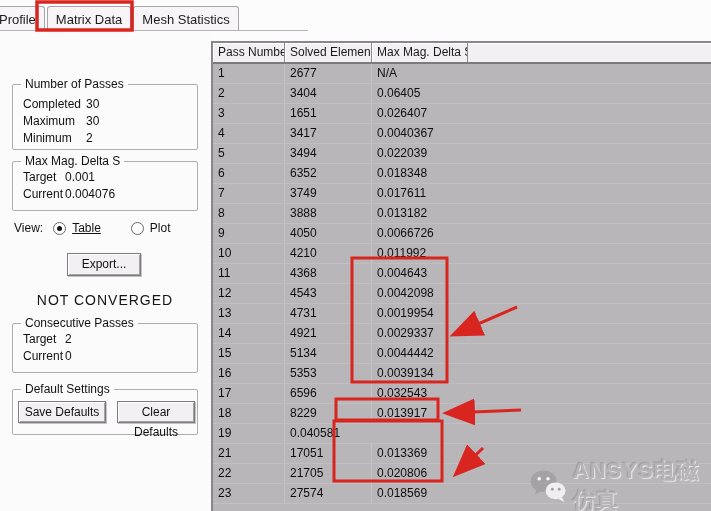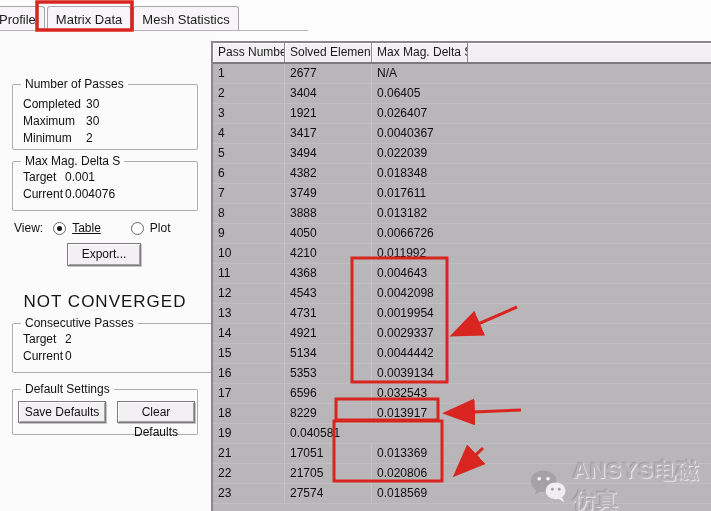--- a/index.html
+++ b/index.html
@@ -23,45 +23,45 @@
   
   .panel{position:absolute;left:0;top:31px;width:211px;bottom:0;background:#fcfbfc;}
   .groupbox{
     position:absolute;border:1px solid #b0adb0;border-radius:2px;
   }
   .groupbox .legend{
     position:absolute;top:-8px;left:8px;background:#fcfbfc;padding:0 4px;white-space:nowrap;
   }
   .g-passes{left:12px;top:53px;width:184px;height:64px;}
   .g-delta {left:12px;top:130px;width:184px;height:48px;}
-  .g-consec{left:12px;top:292px;width:184px;height:48px;padding-left:16px;}
+  .g-consec{left:12px;top:292px;width:184px;height:48px;}
   .g-def   {left:12px;top:358px;width:184px;height:44px;}
   .kvrow{position:absolute;left:10px;display:flex;}
   .kvrow .k{display:inline-block;}
   .g-passes .k{width:63px;}
   .g-delta .k,.g-consec .k{width:42px;}
   .viewrow{position:absolute;left:14px;top:190px;display:flex;align-items:center;}
   .radio{
     width:11px;height:11px;border:1px solid #6a676a;border-radius:50%;
     background:#fff;display:inline-block;position:relative;margin-right:6px;
   }
   .radio.sel::after{
     content:"";position:absolute;left:3px;top:3px;width:5px;height:5px;border-radius:50%;background:#151515;
   }
   .btn{
     position:absolute;background:#f2f0f2;border:1px solid #7e7b7e;
     box-shadow:inset 1px 1px 0 #ffffff,inset -1px -1px 0 #a5a2a5,1px 1px 0 #c6c3c6;
     text-align:center;font-size:12px;color:#111;cursor:default;
   }
-  .btn-export{left:67px;top:212px;width:72px;height:21px;line-height:21px;}
+  .btn-export{left:67px;top:222px;width:72px;height:21px;line-height:21px;}
   .btn-save{left:18px;top:370px;width:86px;height:20px;line-height:20px;}
   .btn-clear{left:117px;top:370px;width:76px;height:20px;line-height:20px;}
   .status{
     position:absolute;left:0;top:261px;width:210px;text-align:center;
-    font-size:17px;letter-spacing:1px;color:#151515;
+    font-size:14px;letter-spacing:1px;color:#151515;
   }
   
   .table-region{
     position:absolute;left:211px;top:41px;right:0;bottom:0;
     border-left:2px solid #8a878a;border-top:2px solid #8a878a;
     background:#b9b6b9;overflow:hidden;
   }
   .thead{
     display:flex;height:19px;background:#f2f0f2;border-bottom:2px solid #7d7a7d;
   }
@@ -179,36 +179,36 @@
         <div class="tcell c1">2677</div>
         <div class="tcell c2">N/A</div>
       </div>
       <div class="trow">
         <div class="tcell c0">2</div>
         <div class="tcell c1">3404</div>
         <div class="tcell c2">0.06405</div>
       </div>
       <div class="trow">
         <div class="tcell c0">3</div>
-        <div class="tcell c1">1921</div>
+        <div class="tcell c1">1651</div>
         <div class="tcell c2">0.026407</div>
       </div>
       <div class="trow">
         <div class="tcell c0">4</div>
         <div class="tcell c1">3417</div>
         <div class="tcell c2">0.0040367</div>
       </div>
       <div class="trow">
         <div class="tcell c0">5</div>
         <div class="tcell c1">3494</div>
         <div class="tcell c2">0.022039</div>
       </div>
       <div class="trow">
         <div class="tcell c0">6</div>
-        <div class="tcell c1">4382</div>
+        <div class="tcell c1">6352</div>
         <div class="tcell c2">0.018348</div>
       </div>
       <div class="trow">
         <div class="tcell c0">7</div>
         <div class="tcell c1">3749</div>
         <div class="tcell c2">0.017611</div>
       </div>
       <div class="trow">
         <div class="tcell c0">8</div>
         <div class="tcell c1">3888</div>

